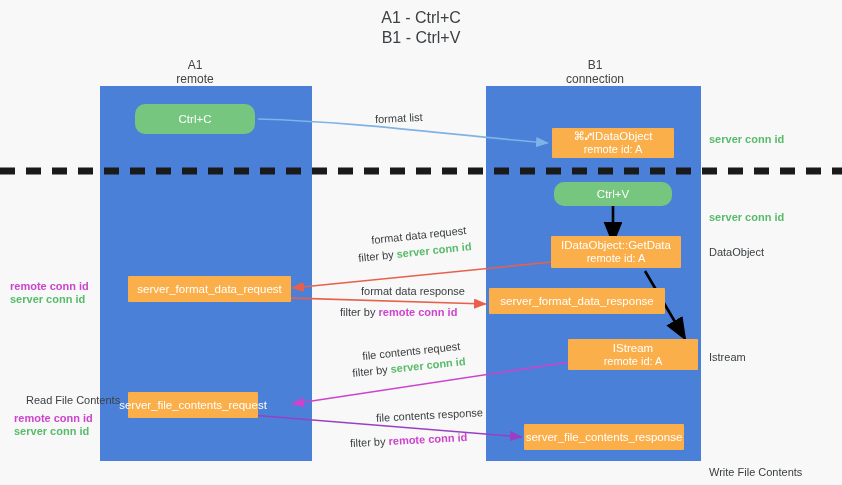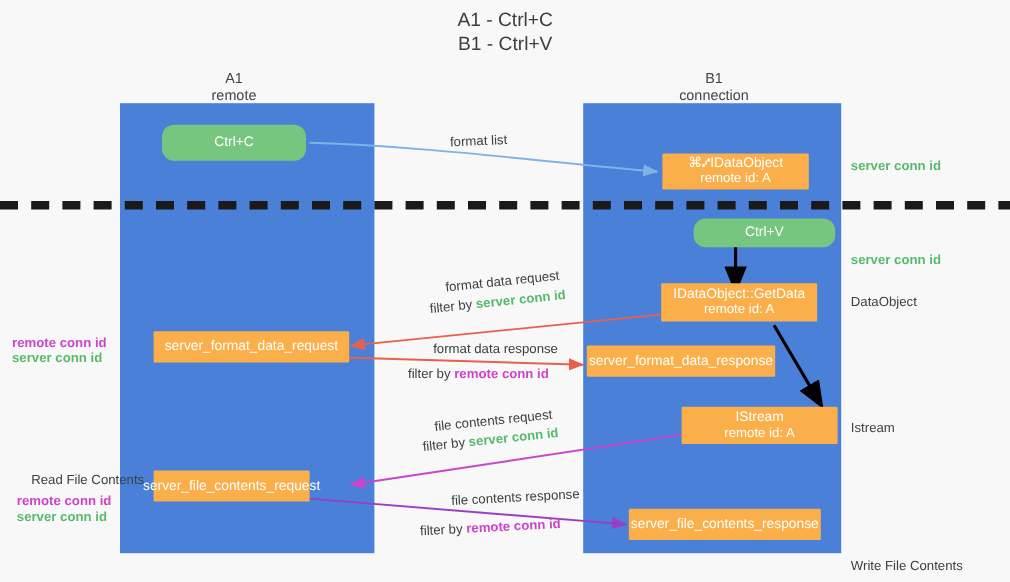--- a/index.html
+++ b/index.html
@@ -114,35 +114,35 @@
 
   <div class="box orange" style="left:128px;top:392px;width:130px;height:26px;">
     <div>server_file_contents_request</div>
   </div>
 
   <div class="box orange" style="left:552px;top:128px;width:122px;height:30px;">
     <div>⌘⑇IDataObject</div>
     <div class="l2">remote id: A</div>
   </div>
 
-  <div class="box green" style="left:554px;top:182px;width:118px;height:24px;margin-left:24px;">
+  <div class="box green" style="left:554px;top:182px;width:118px;height:24px;">
     <div>Ctrl+V</div>
   </div>
 
   <div class="box orange" style="left:551px;top:236px;width:130px;height:32px;">
     <div>IDataObject::GetData</div>
     <div class="l2">remote id: A</div>
   </div>
 
   <div class="box orange" style="left:568px;top:339px;width:130px;height:31px;">
     <div>IStream</div>
     <div class="l2">remote id: A</div>
   </div>
 
-  <div class="box orange" style="left:489px;top:288px;width:157px;height:26px;">
+  <div class="box orange" style="left:489px;top:288px;width:176px;height:26px;">
     <div>server_format_data_response</div>
   </div>
 
   <div class="box orange" style="left:524px;top:424px;width:160px;height:26px;">
     <div>server_file_contents_response</div>
   </div>
 
   <div class="elabel" style="left:375px;top:111px;transform:rotate(-2.5deg);">format list</div>
 
   <div class="elabel" style="left:371px;top:228px;transform:rotate(-6deg);">format data request</div>

